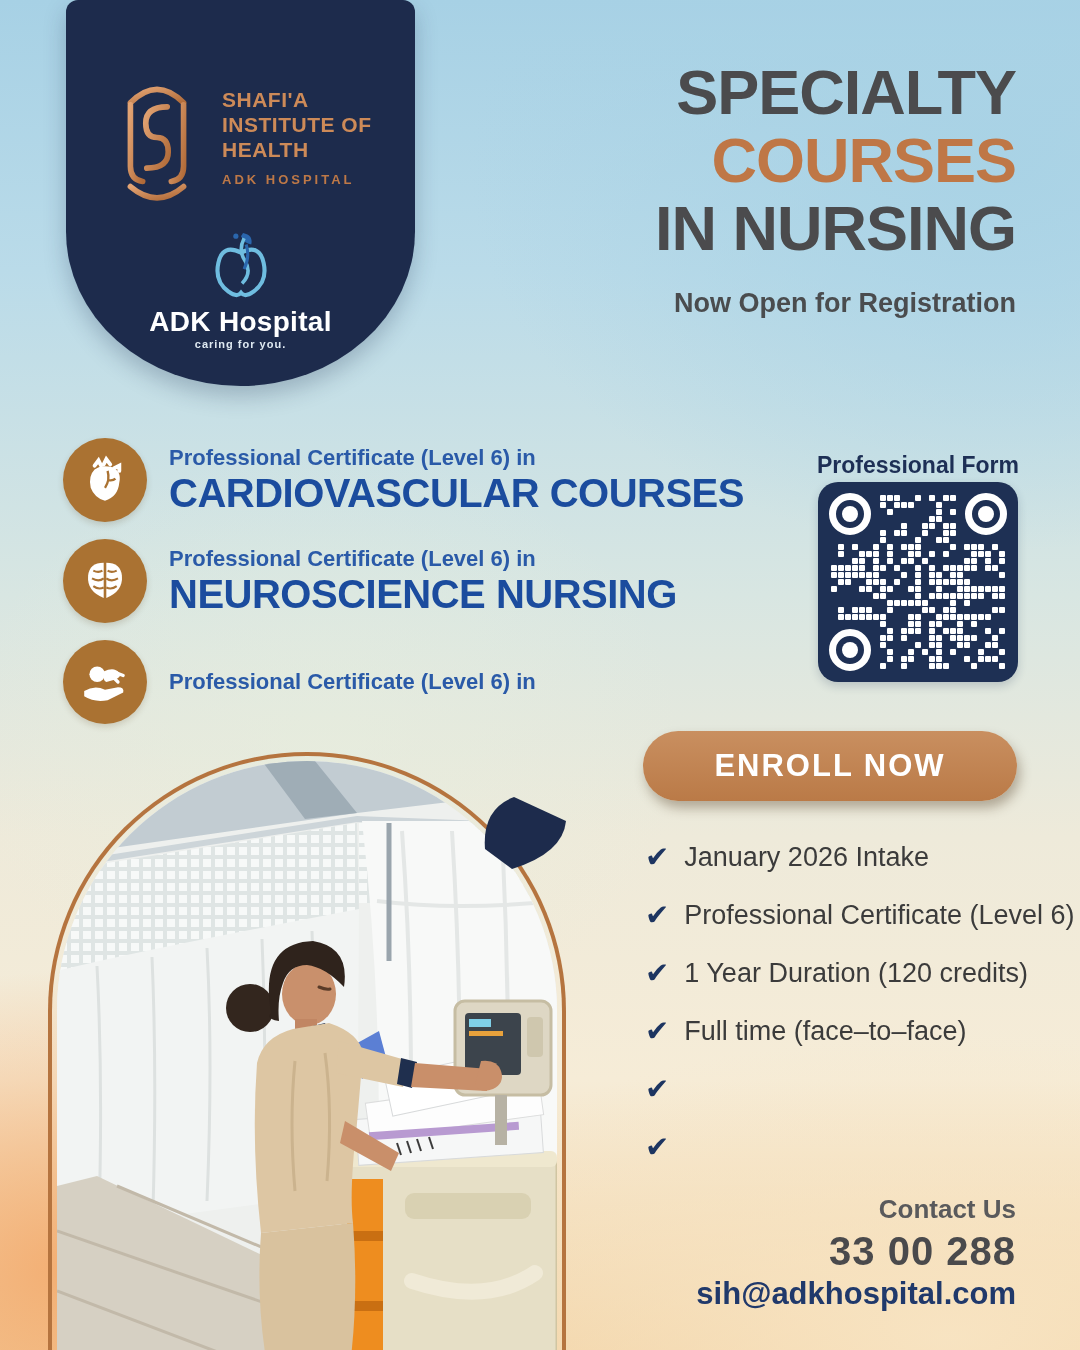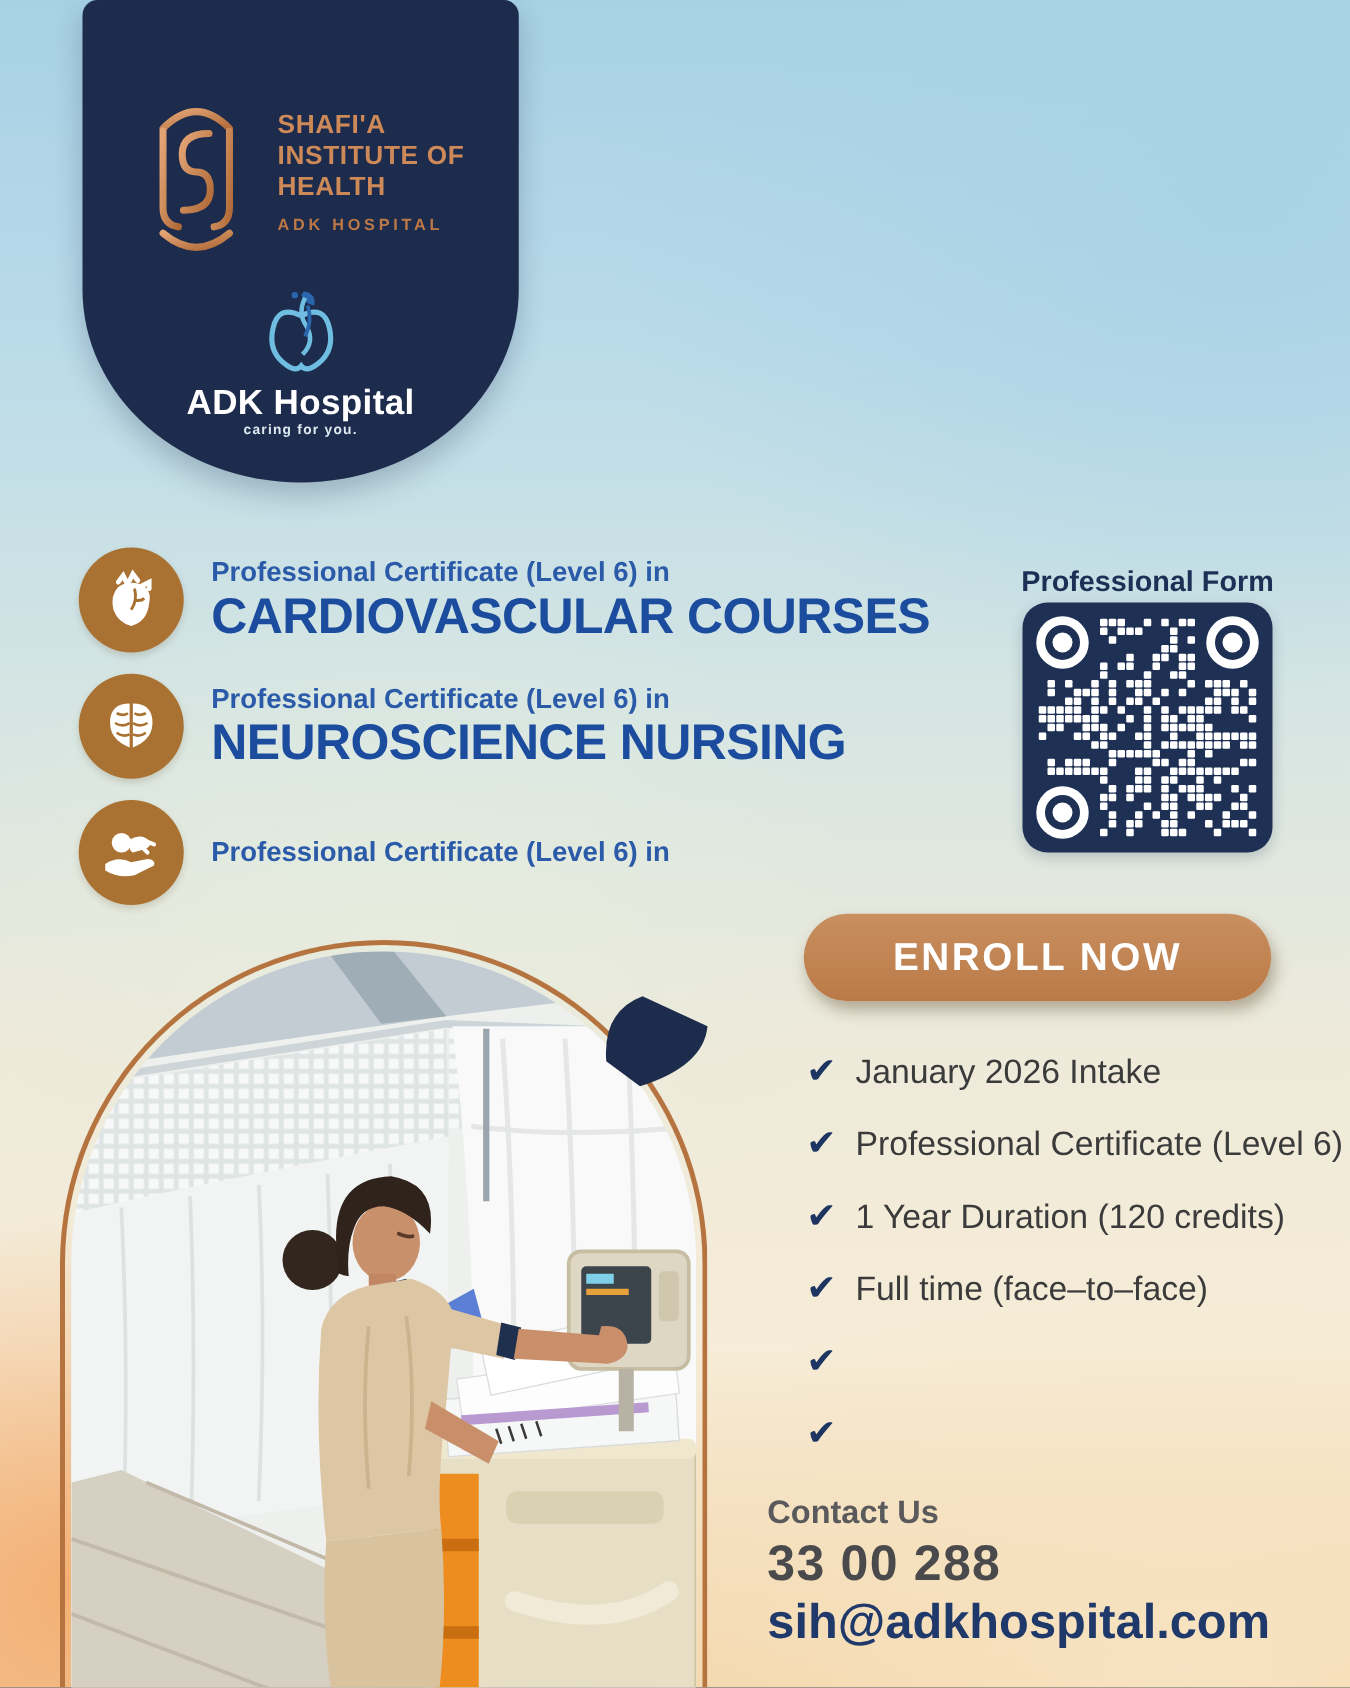--- a/index.html
+++ b/index.html
@@ -56,24 +56,24 @@
   .enroll{position:absolute;left:643px;top:731px;width:374px;height:70px;border:none;cursor:pointer;
     border-radius:35px;background:linear-gradient(180deg,#c98f60 0%,#ba7a47 100%);
     color:#fff;font-family:inherit;font-size:31px;font-weight:800;letter-spacing:2px;
     box-shadow:3px 7px 12px rgba(70,45,20,.35);}
   
   .features{position:absolute;left:645px;top:840px;display:flex;flex-direction:column;gap:24px;}
   .feature{display:flex;align-items:center;gap:15px;}
   .check{color:#1d3561;font-size:29px;font-weight:800;line-height:34px;}
   .feature-text{color:#3b3b3b;font-size:27px;font-weight:500;line-height:34px;}
   
-  .contact{position:absolute;right:64px;top:1194px;}
+  .contact{position:absolute;right:64px;top:1194px;text-align:right;}
   .contact-label{font-size:26px;font-weight:700;color:#5a5a5c;}
   .contact-phone{font-size:40px;font-weight:800;color:#4a4a4c;letter-spacing:1px;margin-top:4px;}
-  .contact-email{font-size:39px;font-weight:700;color:#20396b;margin-top:2px;}
+  .contact-email{font-size:31px;font-weight:700;color:#20396b;margin-top:2px;}
   
   .arch-outer{position:absolute;left:48px;top:752px;width:518px;height:640px;
     border:4px solid #b5743f;border-bottom:none;border-radius:259px 259px 0 0;box-sizing:border-box;}
   .photo{position:absolute;left:5px;top:5px;width:500px;height:625px;border-radius:250px 250px 0 0;
     overflow:hidden;background:#e9ecec;}
   .photo svg{display:block;}
   .fan{position:absolute;left:478px;top:793px;width:90px;height:80px;z-index:5;}
 </style>
 </head>
 <body>
@@ -214,20 +214,26 @@
         <circle cx="23" cy="6" r="2.5" fill="#2a66ad"></circle>
         <path d="M28,22 Q10,13 6,32 Q2,50 16,60 Q24,66 28,61 Q32,66 40,60 Q54,50 50,32 Q46,13 28,22 Z" stroke="#6fbde0" stroke-width="4" fill="none"></path>
         <path d="M31,8 Q25,20 32,30 Q39,42 29,52" stroke="#6fbde0" stroke-width="3.5" fill="none"></path>
         <path d="M33,14 Q37,26 31,38" stroke="#2a66ad" stroke-width="3" fill="none"></path>
       </svg>
     </div>
     <div class="adk-name">ADK Hospital</div>
     <div class="adk-tagline">caring for you.</div>
   </div>
 
+  <div class="headline">
+    <div class="hl">SPECIALTY</div>
+    <div class="hl copper">COURSES</div>
+    <div class="hl">IN NURSING</div>
+    <div class="hl-sub">Now Open for Registration</div>
+  </div>
 
   <div class="courses">
     <div class="course">
       <div class="course-icon">
         <svg width="52" height="52" viewBox="0 0 40 40">
           <path d="M12,12 Q7,17 9,26 Q12,34 20,36 Q30,33 31,22 Q33,13 25,10 Q17,8 12,12 Z" fill="#fff"></path>
           <path d="M12,9 l3,-4 2,4 M19,8 l2,-4 3,4 M27,11 l4,-2 0,4" stroke="#fff" stroke-width="3" fill="none" stroke-linecap="round"></path>
           <path d="M22,13 Q24,20 20,26 M22,20 Q26,21 28,19" stroke="#aa7232" stroke-width="1.8" fill="none"></path>
         </svg>
       </div>

